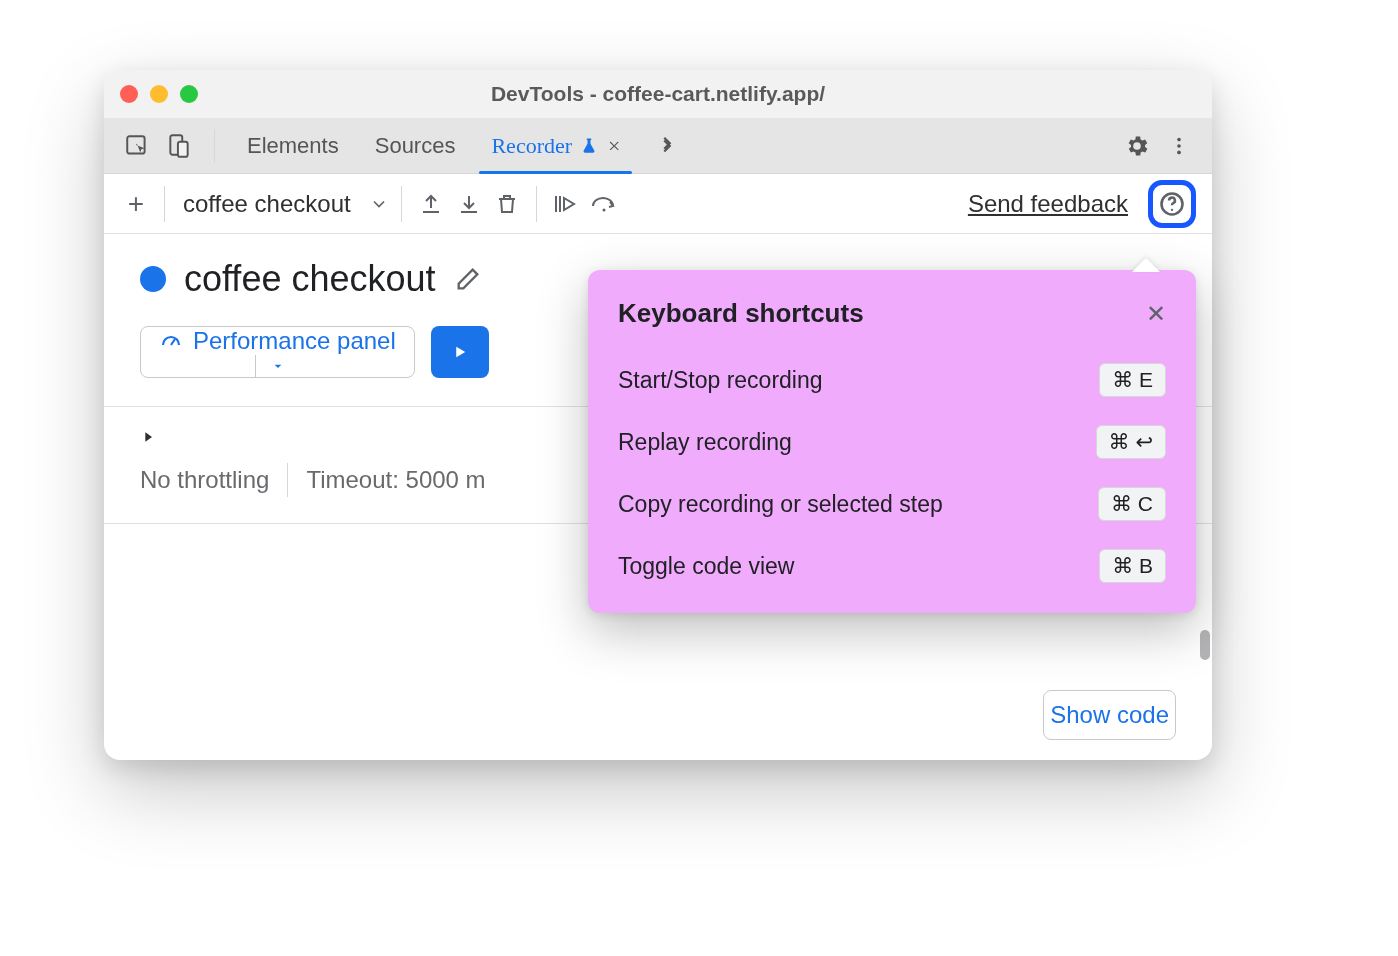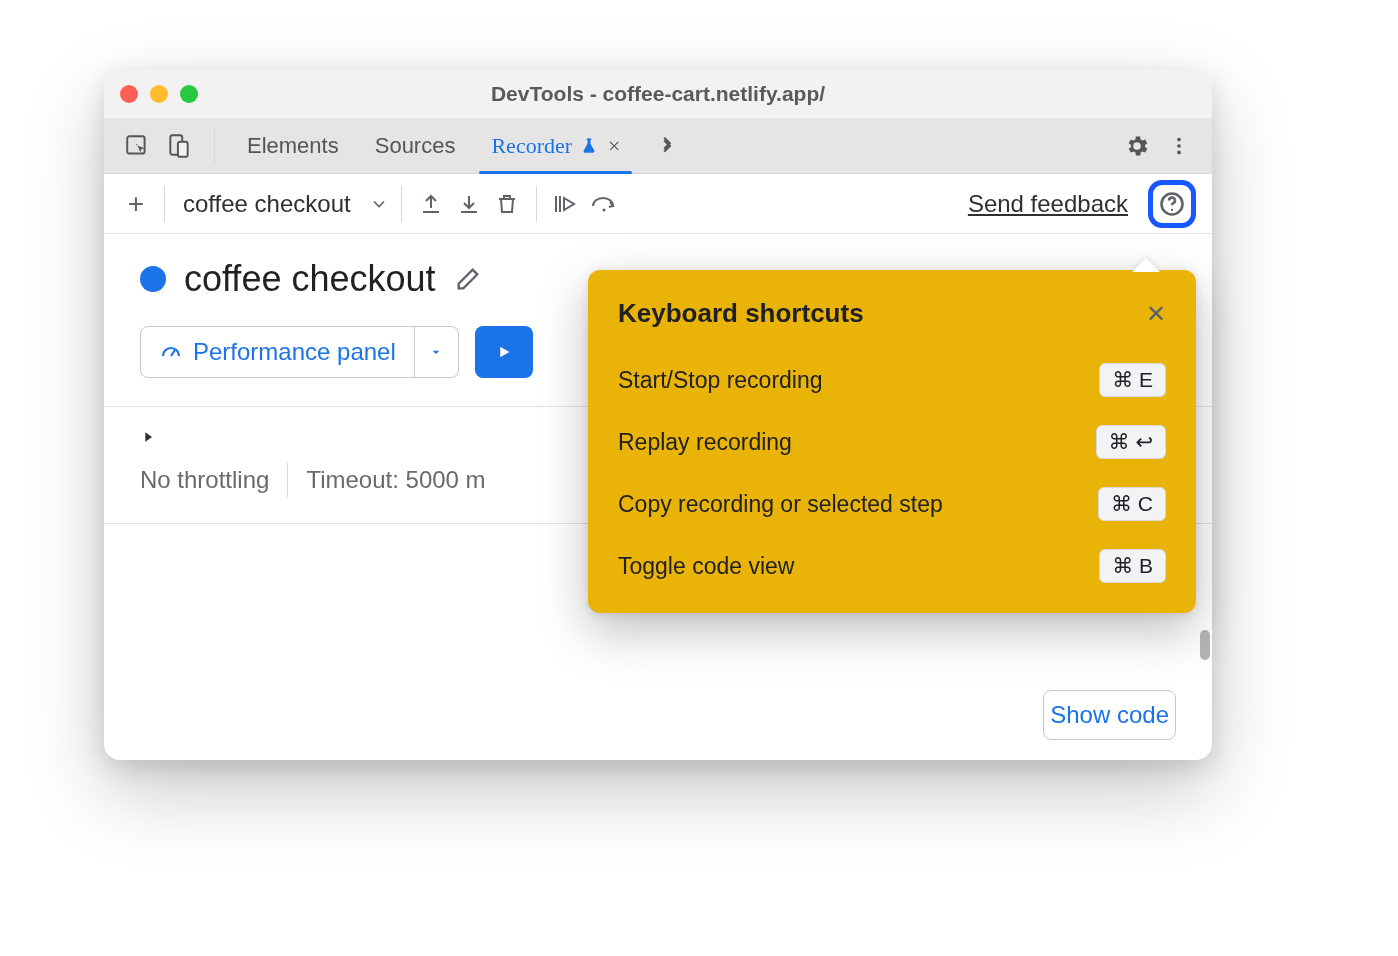--- a/index.html
+++ b/index.html
@@ -157,20 +157,21 @@
     gap: 16px;
     margin-bottom: 28px;
   }
   .perf-btn {
     display: inline-flex;
     align-items: center;
     height: 52px;
     border: 1.5px solid #c9c9cc;
     border-radius: 8px;
     overflow: hidden;
+    flex-direction: column;
   }
   .perf-main {
     display: inline-flex; align-items:center; gap:10px;
     padding: 0 18px;
     color: #1a73e8;
     font-size: 24px;
     height: 100%;
   }
   .perf-caret {
     width: 44px; height: 100%;
@@ -215,21 +216,21 @@
     padding: 10px 6px;
     font-size: 24px;
     color: #1a73e8;
   }
   
   .popover {
     position: absolute;
     right: 16px;
     top: 200px;
     width: 608px;
-    background: #eab308;
+    background: #f0abfc;
     border-radius: 12px;
     box-shadow: 0 18px 50px rgba(0,0,0,0.25), 0 2px 10px rgba(0,0,0,0.1);
     padding: 28px 30px 30px 30px;
     z-index: 50;
   }
   .popover::before {
     content: "";
     position: absolute;
     top: -12px;
     right: 36px;

